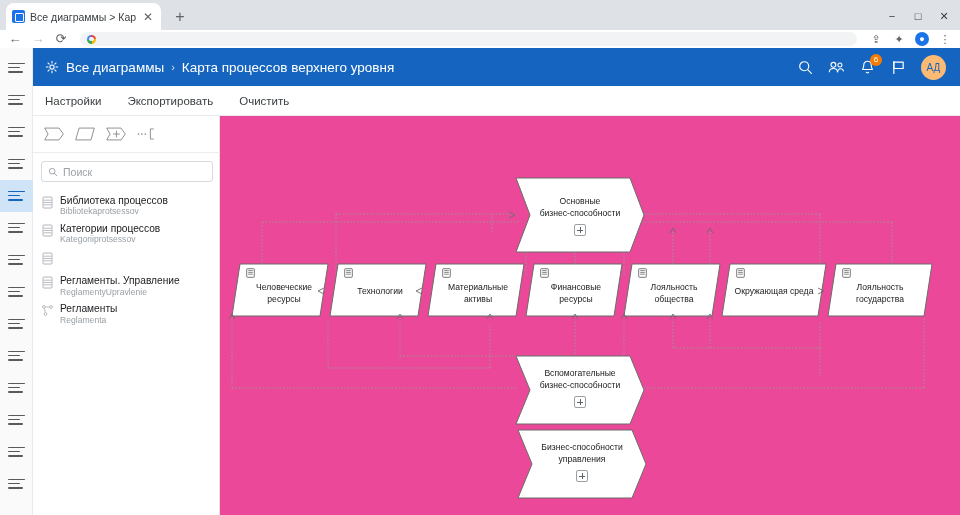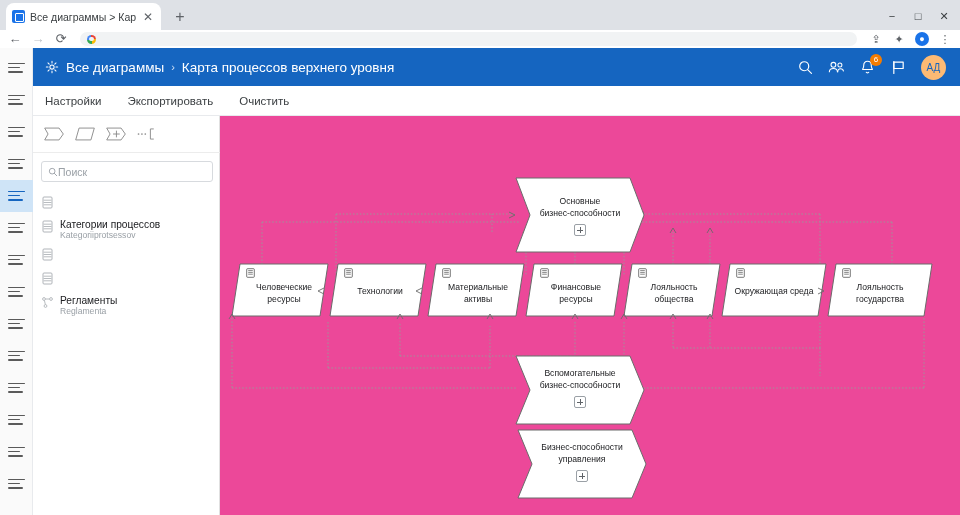--- a/index.html
+++ b/index.html
@@ -154,21 +154,21 @@
   }
   .shape-bar {
     position: absolute; top: 0; left: 0; width: 187px; height: 37px;
     display: flex; align-items: center; gap: 9px; padding-left: 10px;
     border-bottom: 1px solid #ececec;
   }
   .shape-ico { width: 22px; height: 16px; }
   .search-wrap { position: absolute; top: 45px; left: 8px; width: 172px; }
   .search-box {
     width: 172px; height: 21px; border: 1px solid #d7dade; border-radius: 3px;
-    display: flex; align-items: center; padding: 0 6px;
+    display: flex; align-items: center; gap: 5px; padding: 0 6px;
     background: #fff;
   }
   .search-ico { width: 10px; height: 10px; flex: 0 0 10px; }
   .search-ph { font-size: 10.5px; color: #9aa0a6; }
   .tree { position: absolute; top: 76px; left: 0; width: 187px; }
   .tree-item {
     display: flex; align-items: flex-start; gap: 7px;
     padding: 3px 8px 3px 9px; min-height: 24px;
   }
   .tree-ico { width: 11px; height: 13px; flex: 0 0 11px; margin-top: 1px; }
@@ -404,20 +404,24 @@
         <span class="search-ph">Поиск</span>
       </div>
     </div>
 
     <div class="tree">
       <div class="tree-item">
         <svg class="tree-ico" viewBox="0 0 11 13">
           <rect x="1" y="1" width="9" height="11" rx="1" fill="none" stroke="#b0b4b9" stroke-width="1"></rect>
           <path d="M1.6 4.2h7.8 M1.6 6.5h7.8 M1.6 8.8h7.8" stroke="#b0b4b9" stroke-width="0.9"></path>
         </svg>
+        <span class="tree-txt">
+          <span class="tree-title">Библиотека процессов</span>
+          <span class="tree-sub">Bibliotekaprotsessov</span>
+        </span>
       </div>
       <div class="tree-item">
         <svg class="tree-ico" viewBox="0 0 11 13">
           <rect x="1" y="1" width="9" height="11" rx="1" fill="none" stroke="#b0b4b9" stroke-width="1"></rect>
           <path d="M1.6 4.2h7.8 M1.6 6.5h7.8 M1.6 8.8h7.8" stroke="#b0b4b9" stroke-width="0.9"></path>
         </svg>
         <span class="tree-txt">
           <span class="tree-title">Категории процессов</span>
           <span class="tree-sub">Kategoriiprotsessov</span>
         </span>
@@ -426,20 +430,24 @@
         <svg class="tree-ico" viewBox="0 0 11 13">
           <rect x="1" y="1" width="9" height="11" rx="1" fill="none" stroke="#b0b4b9" stroke-width="1"></rect>
           <path d="M1.6 4.2h7.8 M1.6 6.5h7.8 M1.6 8.8h7.8" stroke="#b0b4b9" stroke-width="0.9"></path>
         </svg>
       </div>
       <div class="tree-item">
         <svg class="tree-ico" viewBox="0 0 11 13">
           <rect x="1" y="1" width="9" height="11" rx="1" fill="none" stroke="#b0b4b9" stroke-width="1"></rect>
           <path d="M1.6 4.2h7.8 M1.6 6.5h7.8 M1.6 8.8h7.8" stroke="#b0b4b9" stroke-width="0.9"></path>
         </svg>
+        <span class="tree-txt">
+          <span class="tree-title">Регламенты. Управление</span>
+          <span class="tree-sub">ReglamentyUpravlenie</span>
+        </span>
       </div>
       <div class="tree-item">
         <svg class="tree-ico" viewBox="0 0 11 13">
           <circle cx="2" cy="3" r="1.4" fill="none" stroke="#b0b4b9" stroke-width="0.9"></circle>
           <circle cx="9" cy="3" r="1.4" fill="none" stroke="#b0b4b9" stroke-width="0.9"></circle>
           <circle cx="3.5" cy="10" r="1.4" fill="none" stroke="#b0b4b9" stroke-width="0.9"></circle>
           <path d="M3.4 3h4.2 M2.4 4.3l1 4.4" stroke="#b0b4b9" stroke-width="0.9"></path>
         </svg>
         <span class="tree-txt">
           <span class="tree-title">Регламенты</span>

